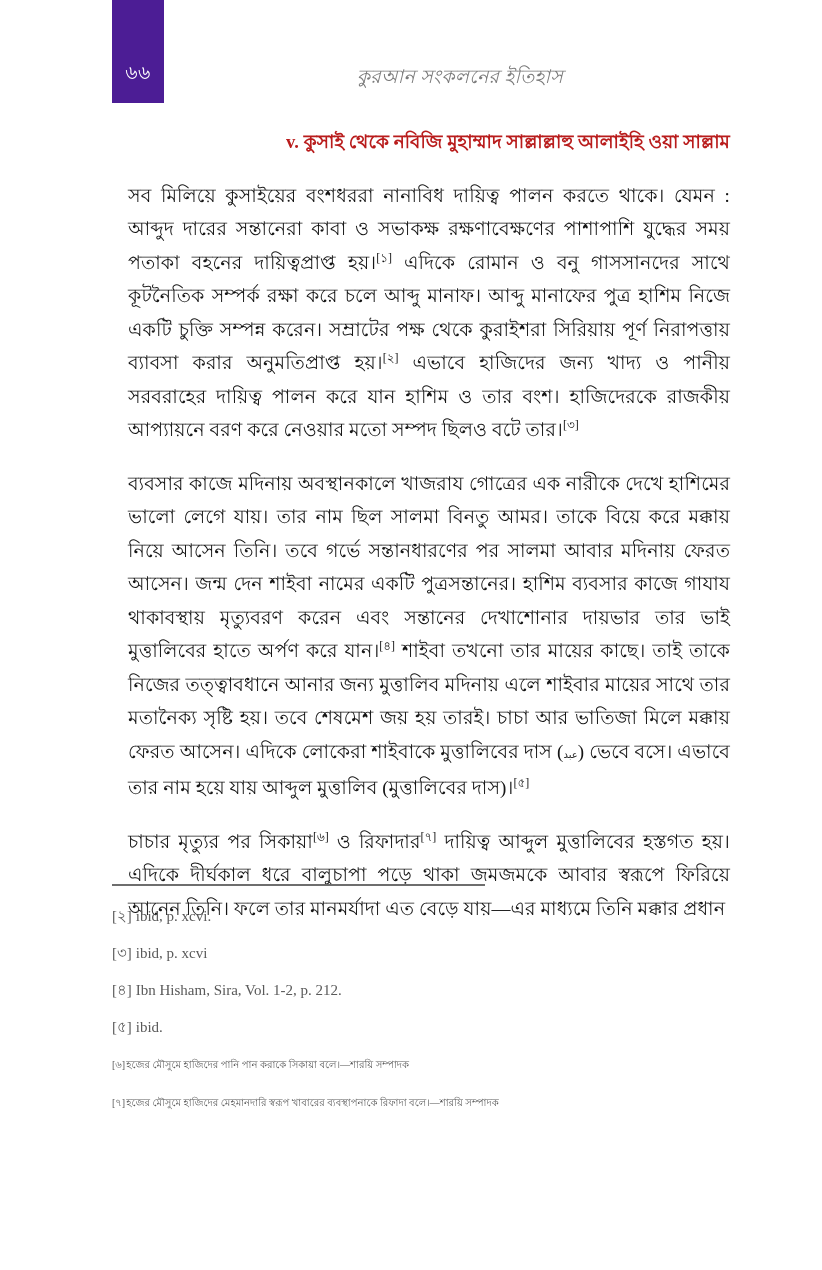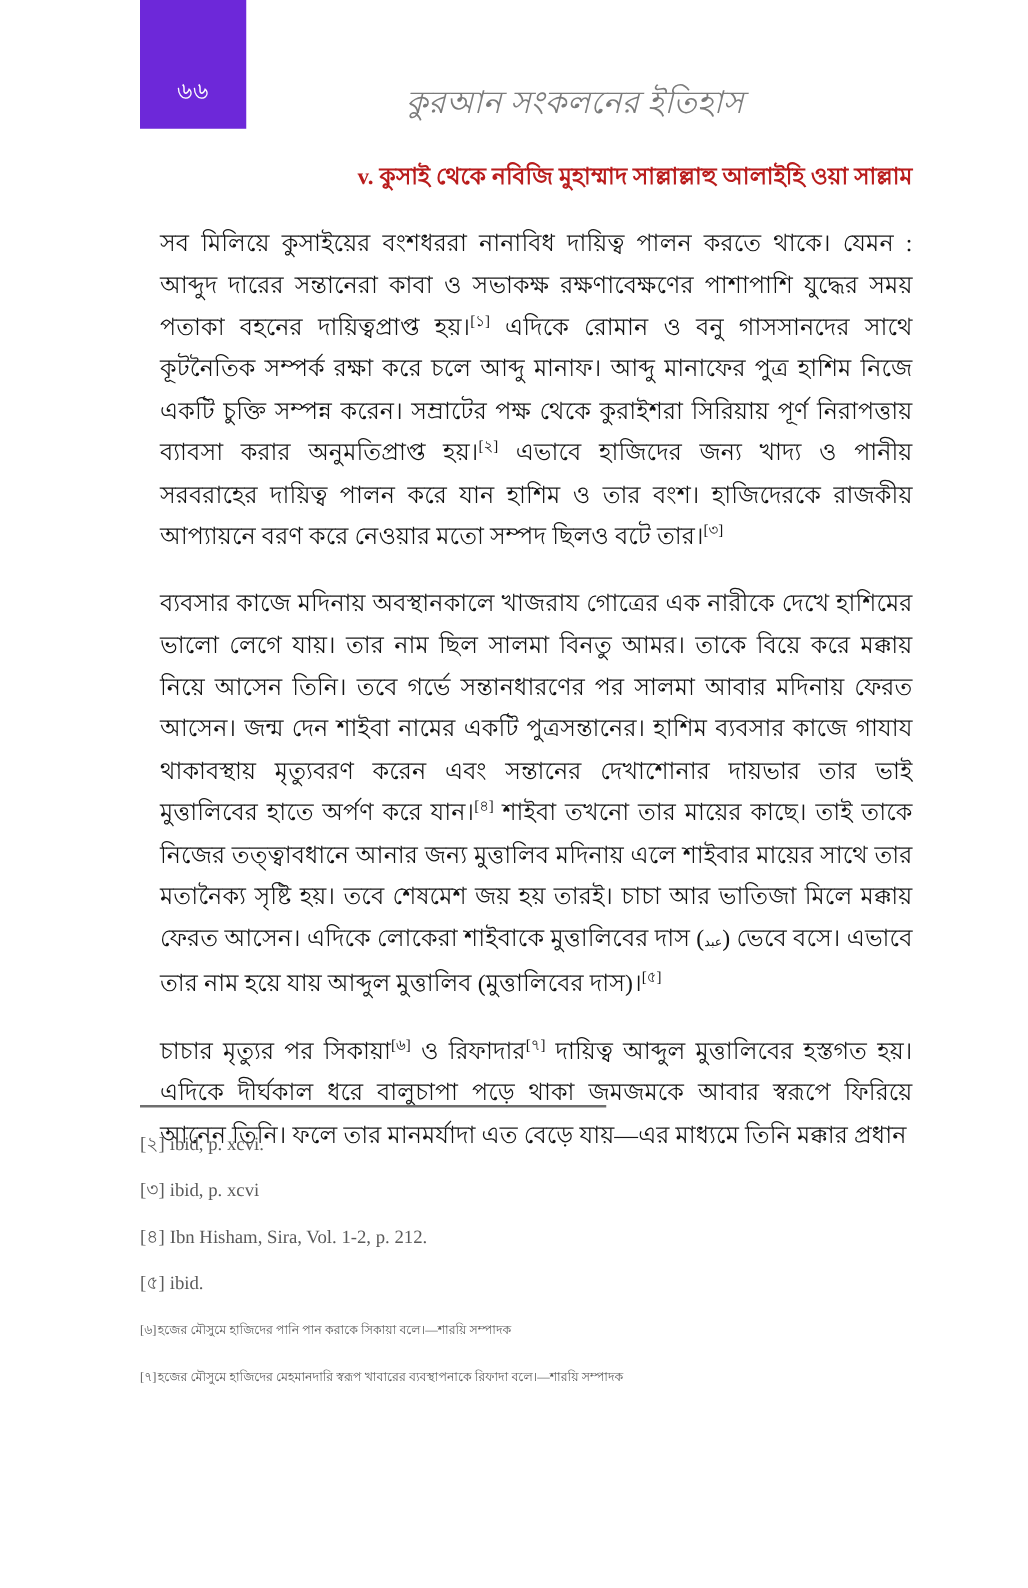--- a/index.html
+++ b/index.html
@@ -14,43 +14,43 @@
     background: #ffffff;
     overflow: hidden;
     font-family: "Liberation Serif", "DejaVu Serif", serif;
   }
 
   
   .page-number-box {
     position: absolute;
     left: 112px;
     top: 0;
-    width: 85px;
+    width: 52px;
     height: 103px;
-    background: #6d28d9;
+    background: #4c1d95;
   }
   .page-number {
     position: absolute;
     left: 0;
     right: 0;
     bottom: 13px;
     text-align: center;
     color: #ffffff;
     font-size: 19px;
     font-family: "Liberation Serif", "DejaVu Serif", serif;
     letter-spacing: 0.5px;
   }
   .running-head {
     position: absolute;
     left: 188px;
     right: 90px;
     top: 62px;
     text-align: center;
     font-style: italic;
-    font-size: 25px;
+    font-size: 19px;
     color: #7b7b7b;
     letter-spacing: 0.3px;
   }
 
   
   .body-col {
     position: absolute;
     left: 112px;
     top: 130px;
     width: 618px;

